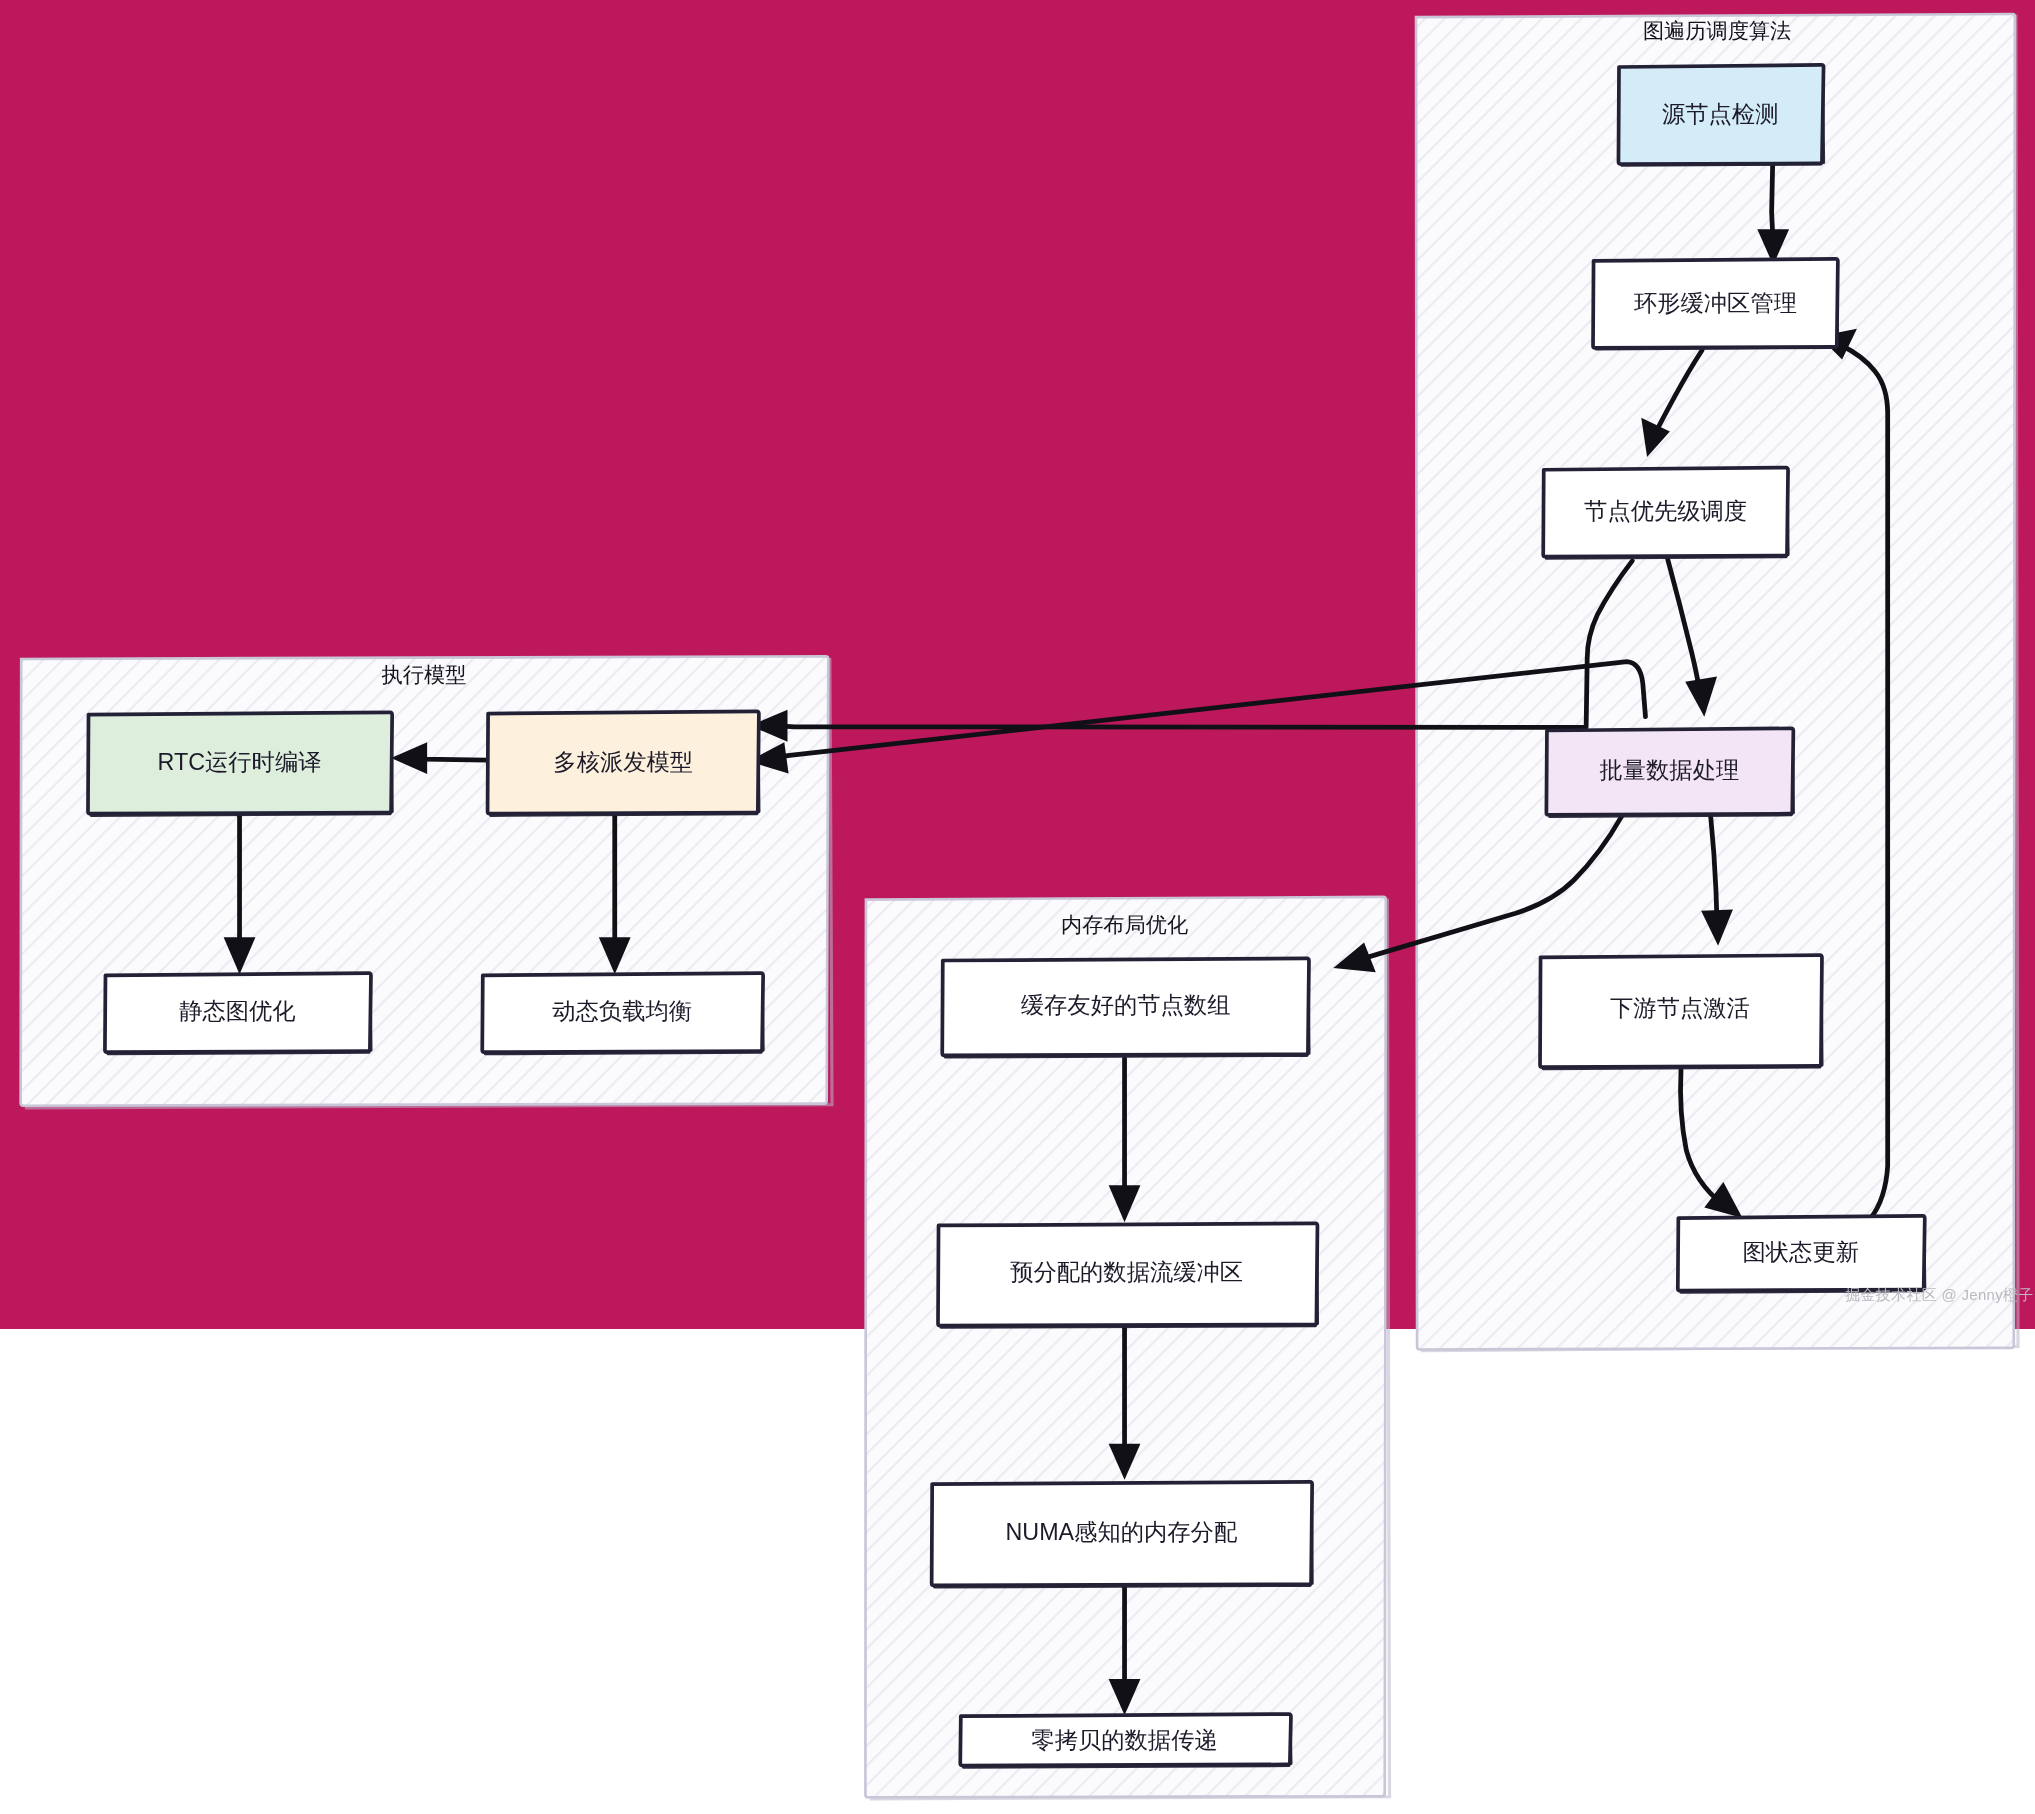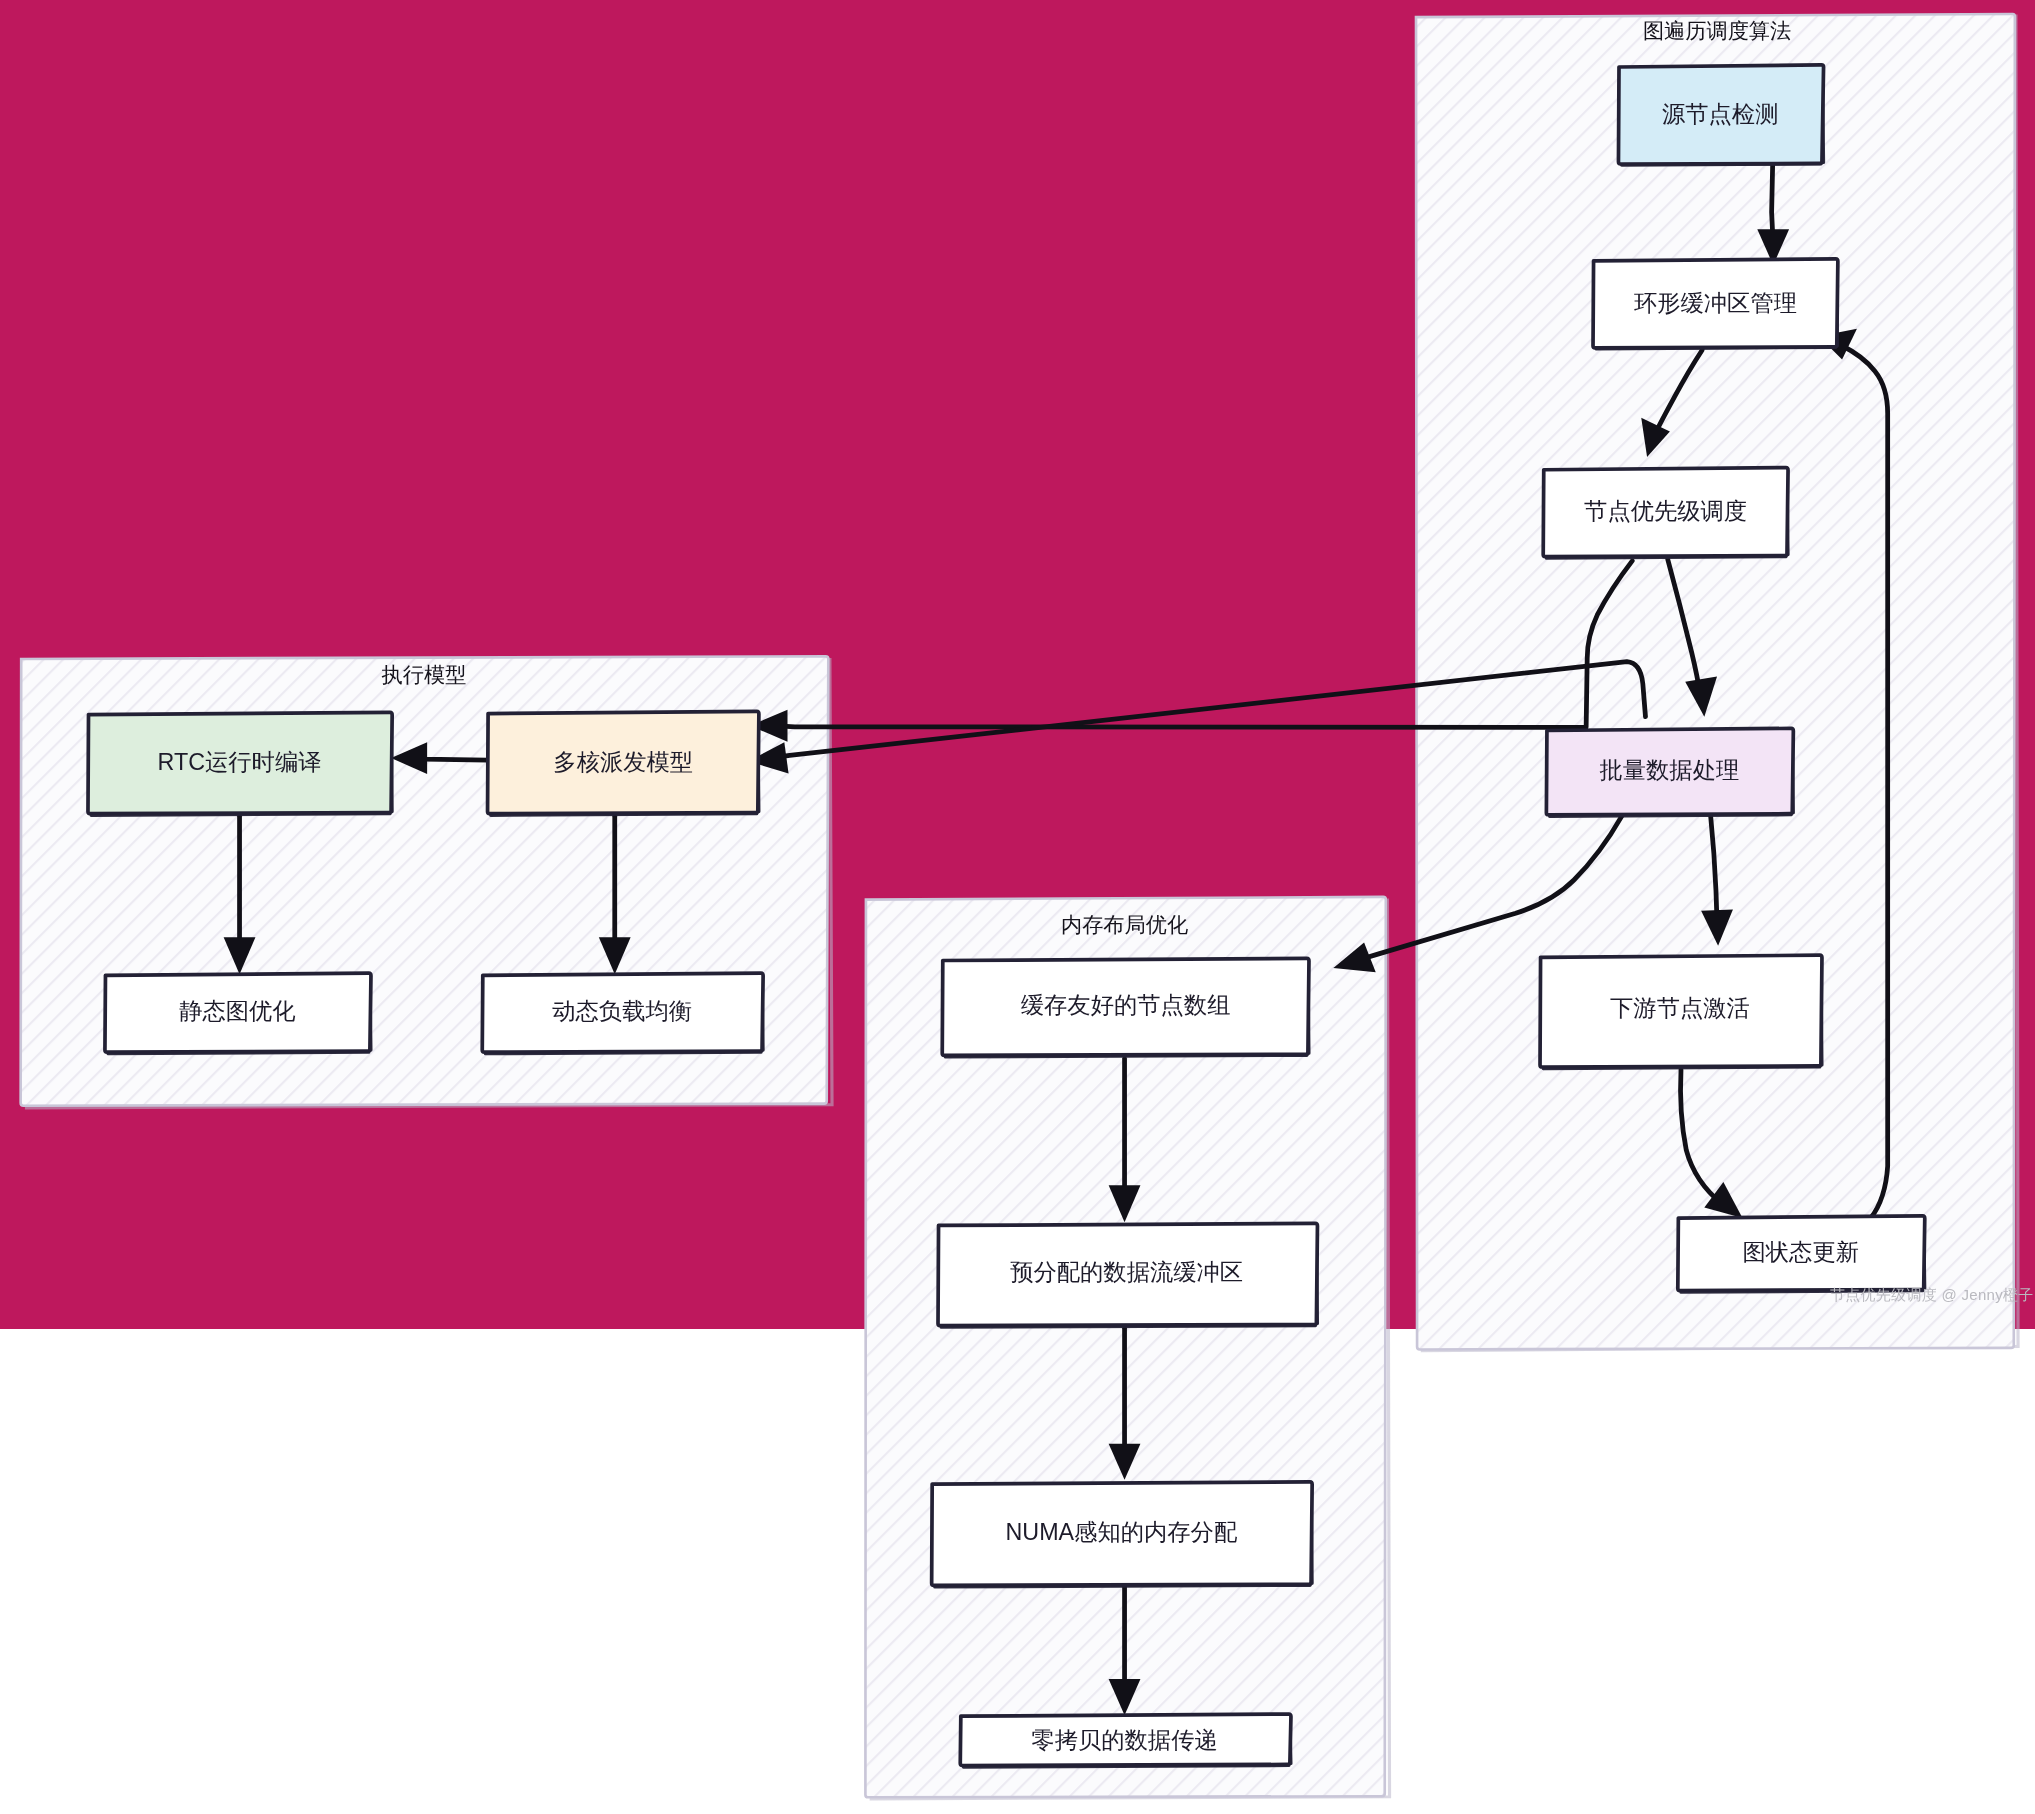--- a/index.html
+++ b/index.html
@@ -250,15 +250,15 @@
     </g>
 
     <g>
       <path class="node-shadow" d="M1818 3334 L2432 3331 M2434 3242 L2436 3327"></path>
       <path class="node-rect plain" fill="url(#hatchWhite)" d="M1813 3238 L2432 3234 Q2436 3234 2436 3239 L2434 3325 Q2434 3329 2430 3329 L1816 3331 Q1812 3331 1812 3327 L1813 3242 Z"></path>
       <text class="node-label" x="2122" y="3286">零拷贝的数据传递</text>
     </g>
 
   </svg>
 
-  <div class="watermark">节点优先级调度 @ Jenny橙子</div>
+  <div class="watermark">掘金技术社区 @ Jenny橙子</div>
 </div>
 
 
 </body></html>

